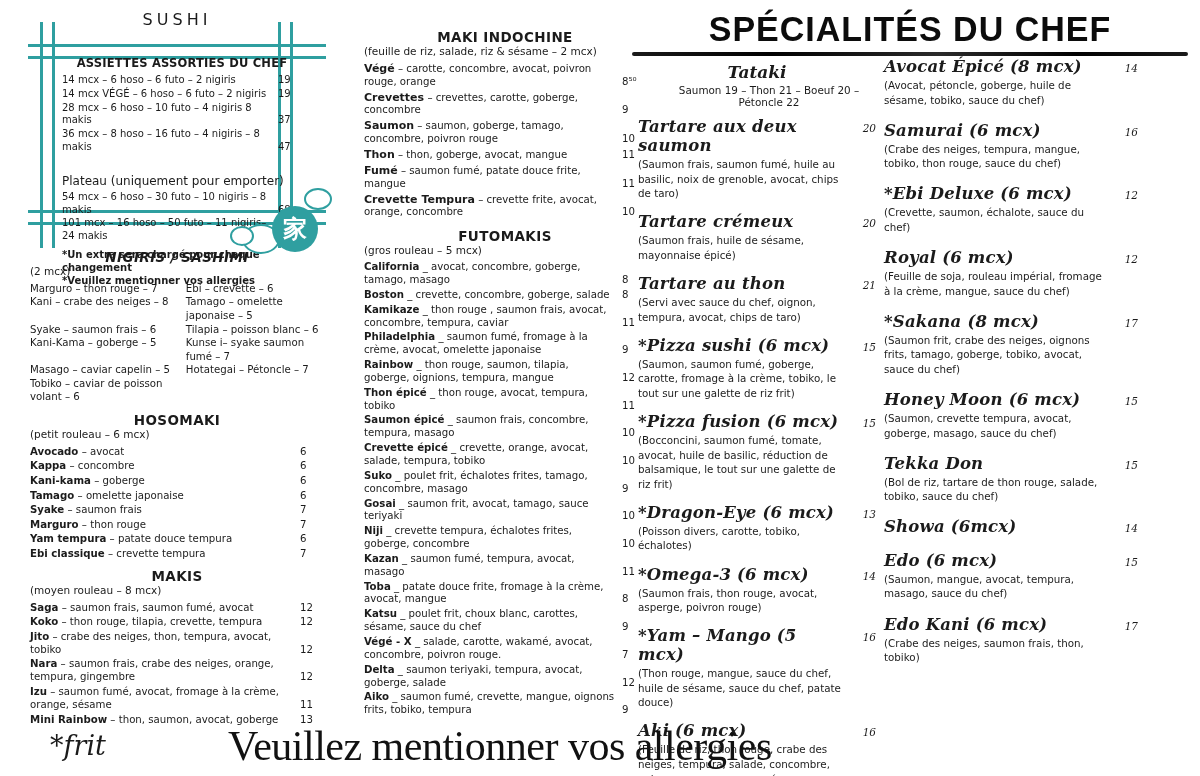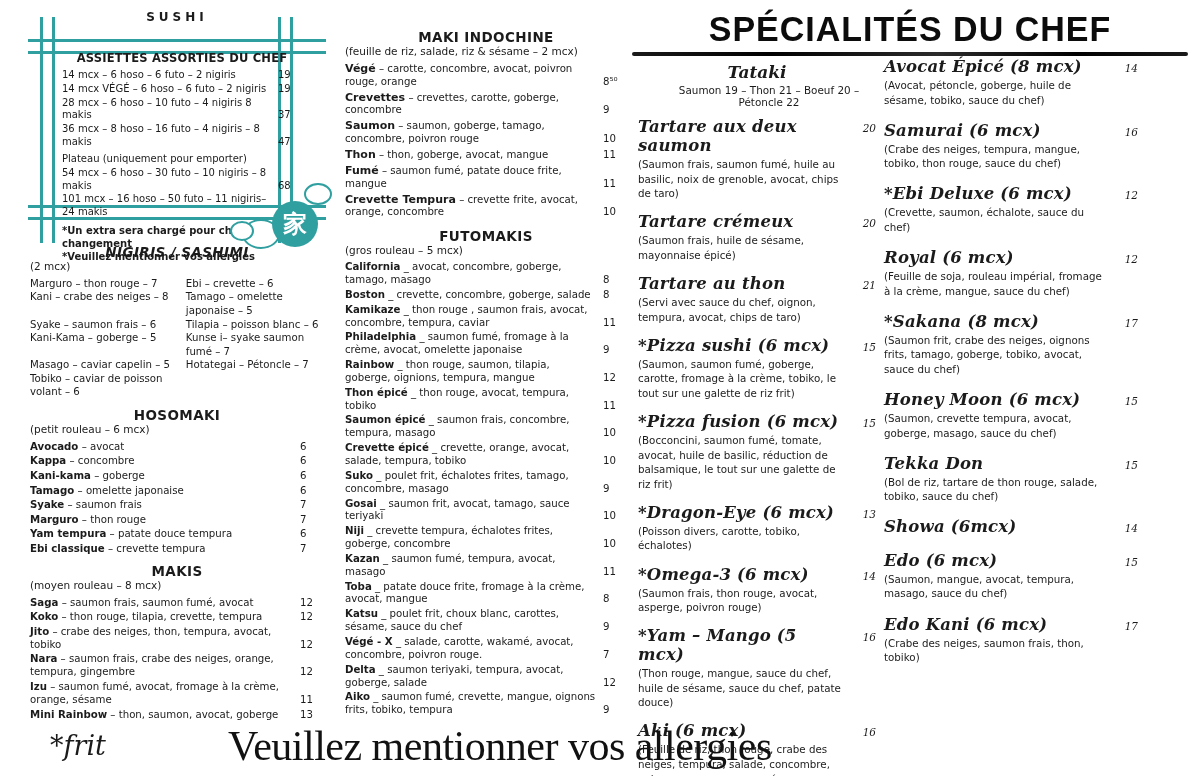--- a/index.html
+++ b/index.html
@@ -12,49 +12,49 @@
   
   .sec-title{font-weight:bold;font-size:13.5px;text-align:center;letter-spacing:.4px;line-height:1.1;}
   .sec-sub{font-size:10.5px;text-align:left;margin-bottom:5px;line-height:1.15;}
   .mi{display:flex;align-items:flex-end;font-size:10.2px;line-height:1.28;margin-bottom:1.5px;}
   .mi .body{flex:1;padding-right:6px;}
   .mi .nm{font-weight:bold;}
   .mi .pr{width:24px;text-align:left;flex:none;}
 
   
   #left{left:30px;top:10px;width:294px;}
-  #sushi-title{font-weight:bold;font-size:12px;letter-spacing:4px;text-align:center;margin-bottom:3px;}
+  #sushi-title{font-weight:normal;font-size:16px;letter-spacing:4px;text-align:center;margin-bottom:3px;}
   #chef-box{position:relative;height:204px;margin:2px 0 14px 0;}
   .fl{position:absolute;background:#2f9fa0;}
   .fl.h{left:-2px;right:-2px;height:2.5px;}
   .fl.v{top:-10px;bottom:-12px;width:2.5px;}
   #chef-box-content{position:absolute;left:32px;right:22px;top:24px;font-size:10px;}
   #chef-box-content .mi{font-size:10px;margin-bottom:1px;}
   #box-title{font-weight:bold;font-size:11.5px;text-align:center;margin-bottom:4px;letter-spacing:.2px;}
-  #plateau-label{margin:4px 0 3px 0;font-size:10px;}
+  #plateau-label{margin:20px 0 3px 0;font-size:12px;}
   .box-note{font-size:10px;font-weight:bold;line-height:1.3;}
   #box-notes{margin-top:5px;}
 
   
   #logo-circle{position:absolute;right:6px;bottom:-16px;width:46px;height:46px;border-radius:50%;
     background:#2f9fa0;color:#fff;display:flex;align-items:center;justify-content:center;
     font-size:24px;font-weight:bold;z-index:3;}
   .cloud{position:absolute;border:2.5px solid #2f9fa0;background:#fff;border-radius:50%;z-index:2;}
   #cloud-a{right:44px;bottom:-18px;width:34px;height:26px;}
   #cloud-b{right:70px;bottom:-10px;width:20px;height:16px;}
   #cloud-c{right:-8px;bottom:26px;width:24px;height:18px;}
 
   .left-sec{margin-bottom:9px;}
   #tartare-options{display:flex;justify-content:center;gap:20px;font-size:10.8px;margin-top:3px;}
   .nig-row{display:flex;font-size:10.2px;line-height:1.33;}
   .nig-row .l{width:53%;}
   .nig-row .r{flex:1;}
 
   
-  #middle{left:345px;top:30px;width:282px;}
+  #middle{left:364px;top:30px;width:282px;}
   #middle .mi{font-size:10.2px;line-height:1.26;margin-bottom:2px;}
   #futomakis{margin-top:10px;}
 
   
   #chef-header{left:632px;top:10px;width:556px;text-align:center;}
   #chef-header .t{font-weight:900;font-size:34px;letter-spacing:1px;transform:scaleY(1.04);
     font-family:"Liberation Sans",sans-serif;color:#0c0c0c;}
   #chef-underline{height:4px;margin-top:3px;border-radius:2px;
     background:linear-gradient(90deg,#1a1a1a,#000 25%,#2b2b2b 55%,#000 80%,#1a1a1a);}
 

